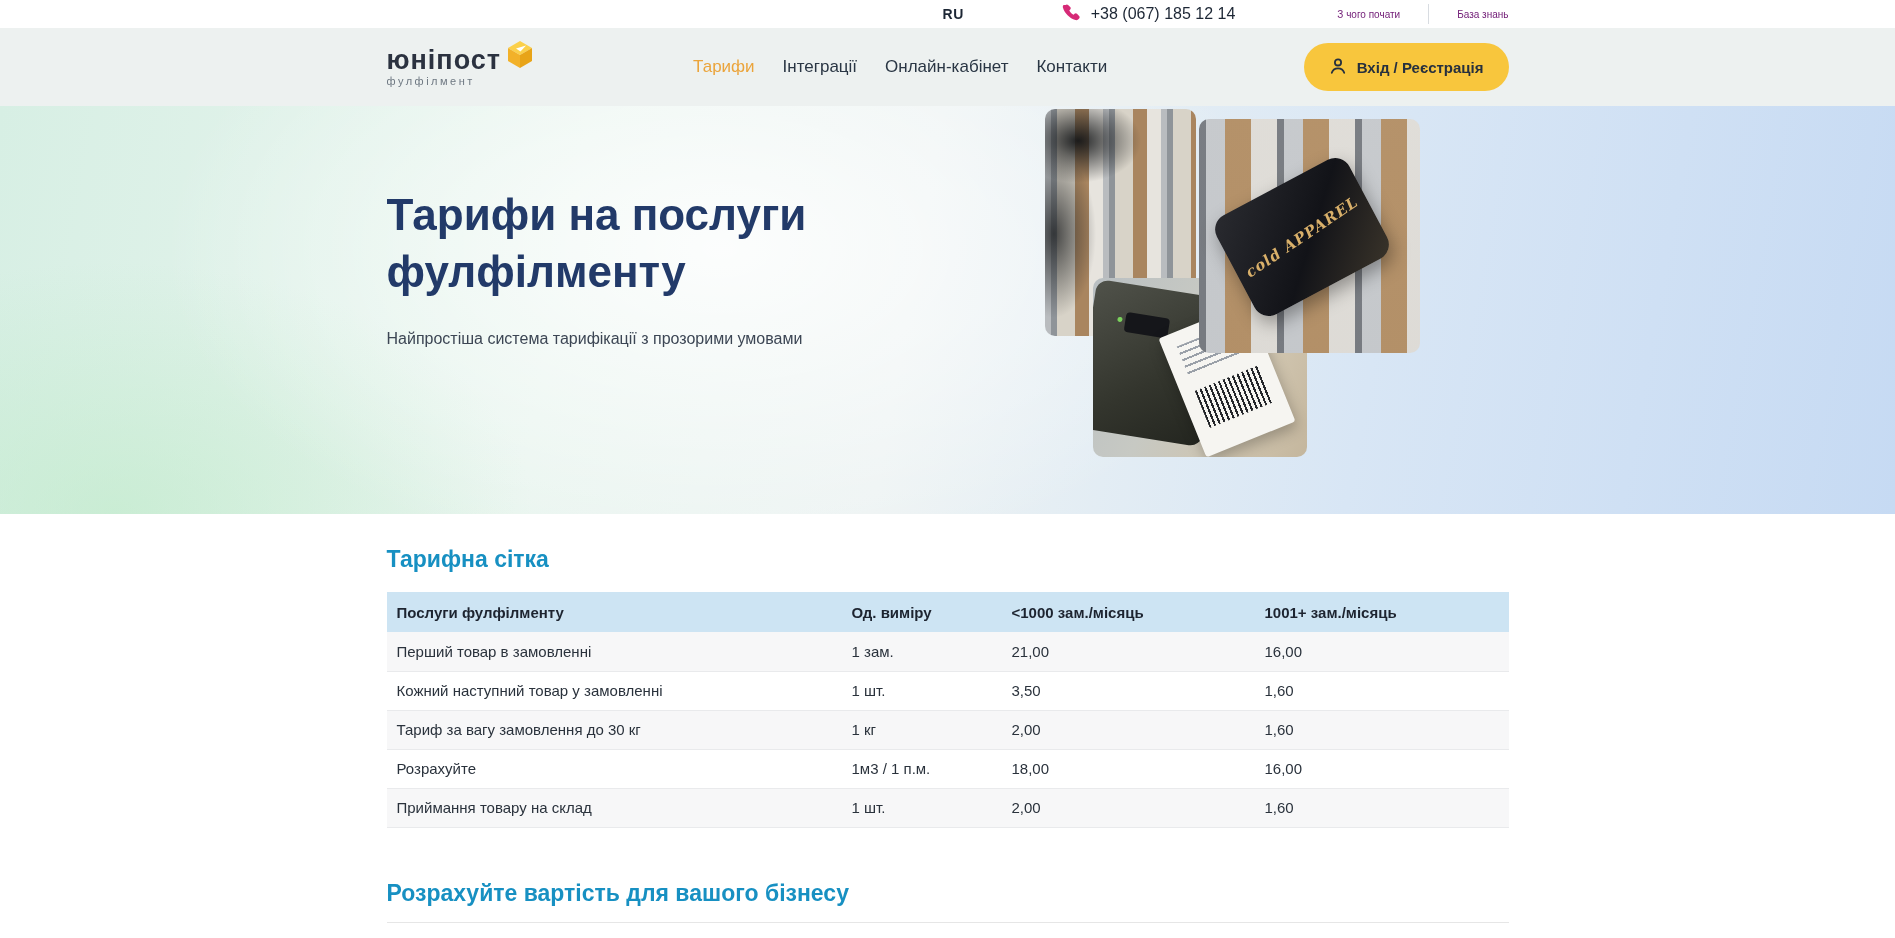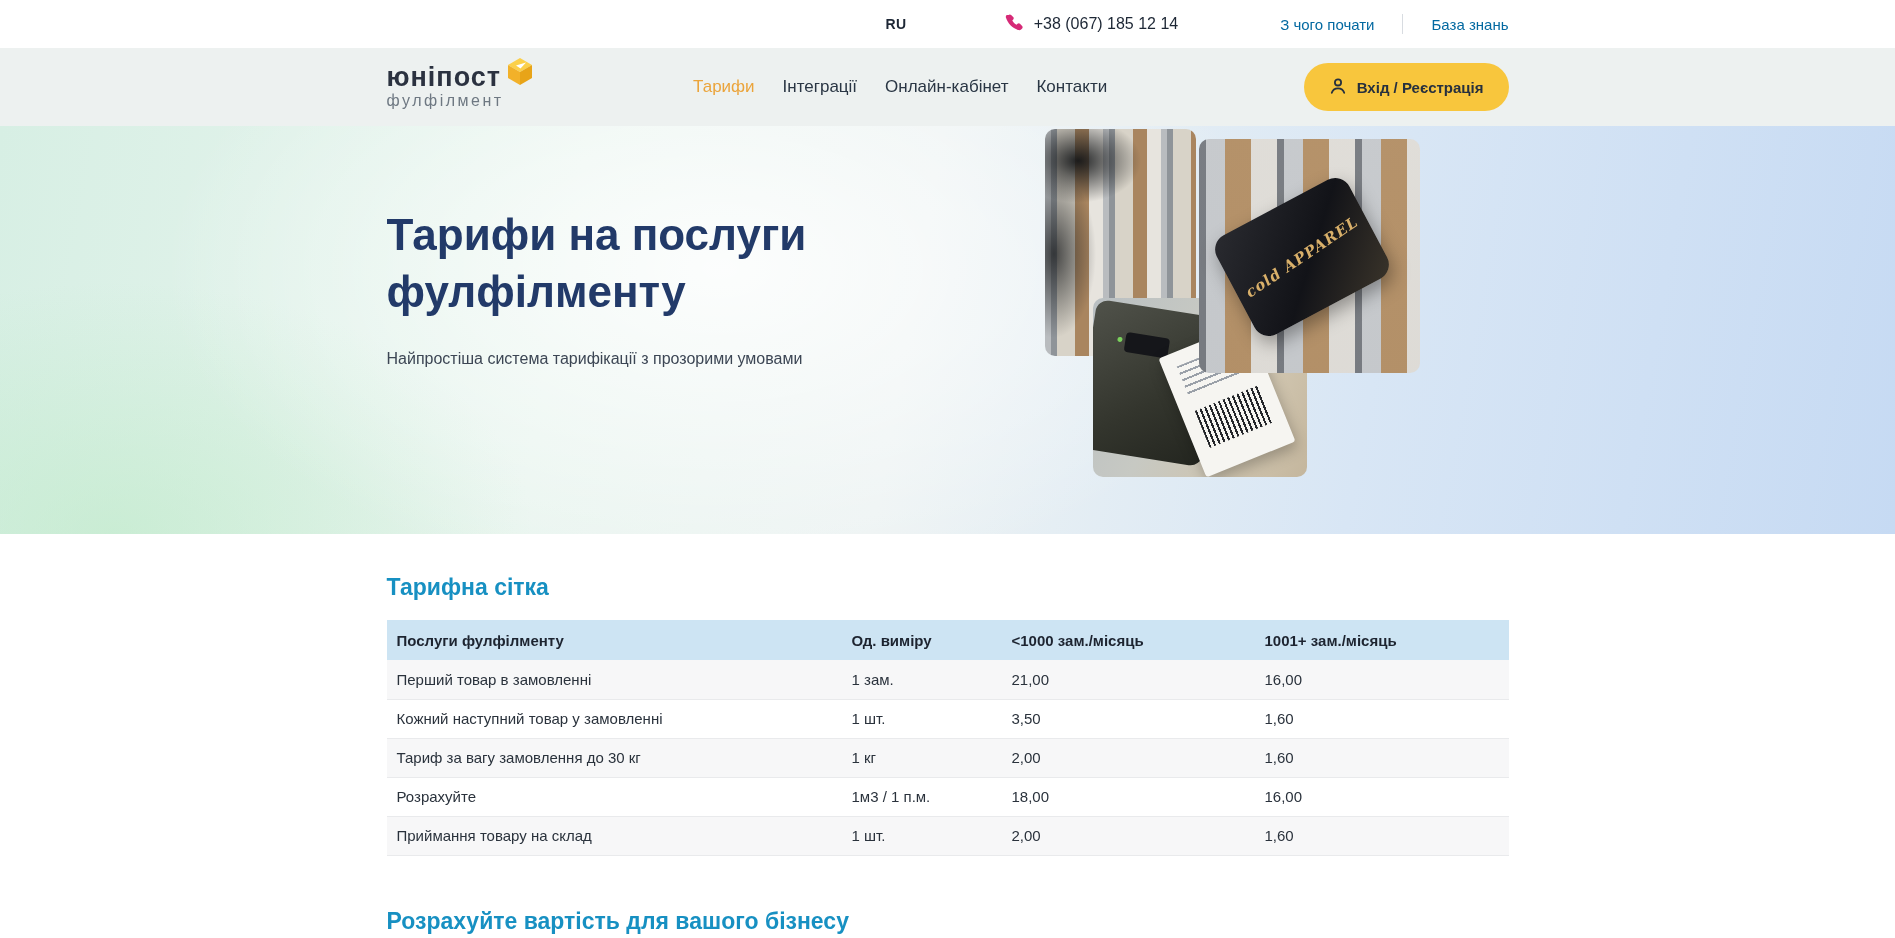--- a/index.html
+++ b/index.html
@@ -1,37 +1,37 @@
 <!DOCTYPE html>
 <html lang="uk"><head>
 <meta charset="utf-8">
 <style>
   * { box-sizing: border-box; margin: 0; padding: 0; }
   html,body { width:1895px; height:938px; overflow:hidden; background:#fff;
     font-family:"Liberation Sans", sans-serif; color:#1d2735; }
   .container { width:1122px; margin:0 auto; position:relative; }
 
   
-  .topbar { height:48px; background:#ffffff; display:flex; align-items:center; }
+  .topbar { height:28px; background:#ffffff; display:flex; align-items:center; }
   .topbar .container { display:flex; align-items:center; justify-content:flex-end; }
   .lang { font-size:14px; font-weight:700; letter-spacing:.5px; color:#1d2735;
     margin-right:98px; cursor:pointer; }
   .phone-wrap { display:flex; align-items:center; gap:11px; margin-right:102px; }
   .phone-number { font-size:16px; font-weight:500; color:#1d2735; text-decoration:none; }
-  .topbar-link { font-size:15px; color:#0369a1; cursor:pointer; }
+  .topbar-link { font-size:10px; color:#701a75; cursor:pointer; }
   .tb-divider { width:1px; height:20px; background:#d8dce1; margin:0 28px; }
 
   
   .header { height:78px; background:#edf1f0; display:flex; align-items:center; }
   .header .container { display:flex; align-items:center; }
   .logo { position:relative; cursor:pointer; padding-right:40px; }
   .logo-row { display:flex; align-items:flex-start; }
   .logo-name { font-size:27px; font-weight:800; letter-spacing:1px; color:#2b3240; line-height:1; }
   .logo-cube { margin-left:4px; margin-top:-8px; }
-  .logo-tagline { font-size:16px; letter-spacing:2.5px; color:#6e7882; margin-top:1px; }
+  .logo-tagline { font-size:11px; letter-spacing:2.5px; color:#6e7882; margin-top:1px; }
   .nav { display:flex; gap:28px; margin-left:118px; }
   .nav-item { font-size:17px; color:#2a3644; cursor:pointer; }
   .nav-item.active { color:#eba43b; }
   .login-btn { margin-left:auto; height:48px; padding:0 25px; border:none; cursor:pointer;
     background:#f8c63d; border-radius:24px; display:flex; align-items:center; gap:10px;
     font-family:"Liberation Sans", sans-serif; font-size:15px; font-weight:700; color:#26303e; }
 
   
   .hero { height:408px; position:relative;
     background:
@@ -72,21 +72,21 @@
     border-radius:50%; background:#7ad15c; }
   .shipping-label { position:absolute; left:86px; top:38px; width:96px; height:128px;
     background:#f6f5f1; border-radius:3px; transform:rotate(-22deg);
     box-shadow:0 6px 14px rgba(0,0,0,.25); }
   .barcode { position:absolute; left:14px; top:62px; width:68px; height:40px;
     background:repeating-linear-gradient(90deg,#24262a 0 2px, transparent 2px 5px); }
   .label-lines { position:absolute; left:14px; top:14px; width:60px; height:34px;
     background:repeating-linear-gradient(180deg,#9aa0a8 0 2px, transparent 2px 7px); }
 
   
-  .content { background:#fff; padding-top:40px; }
+  .content { background:#fff; padding-top:32px; }
   .section-title { font-size:23px; font-weight:800; color:#1790c2; }
   .pricing-table { width:1122px; border-collapse:collapse; table-layout:fixed; margin-top:19px; }
   .pricing-table col.c1 { width:455px; } .pricing-table col.c2 { width:160px; }
   .pricing-table col.c3 { width:253px; } .pricing-table col.c4 { width:254px; }
   .pricing-table th { background:#cde4f3; height:40px; text-align:left; padding-left:10px;
     font-size:15px; font-weight:800; color:#1d2430; }
   .pricing-table td { height:39px; padding-left:10px; font-size:15px; color:#2a323c;
     border-bottom:1px solid #e9eaec; }
   .pricing-table tbody tr:nth-child(odd) { background:#f7f7f8; }
   .calc-title { margin-top:52px; }

